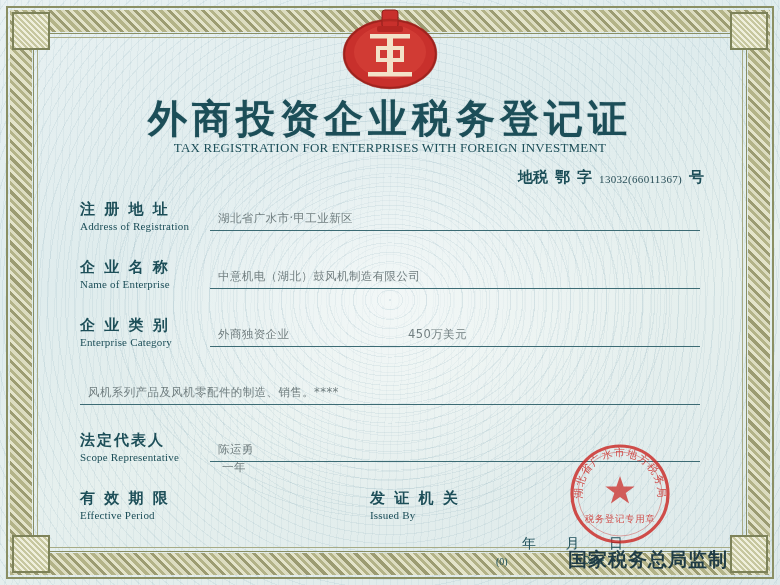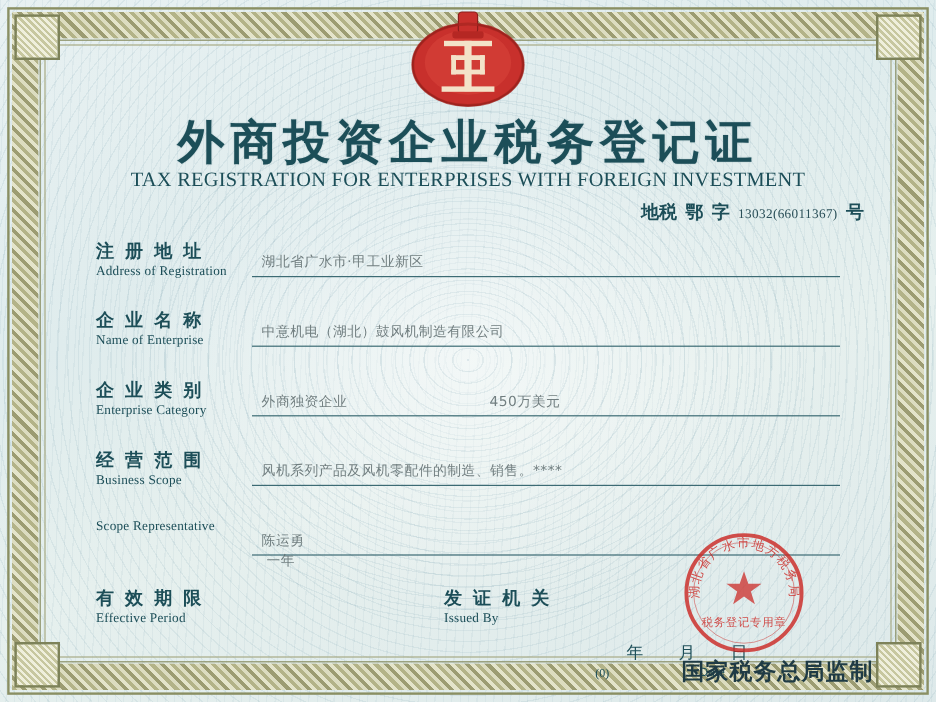--- a/index.html
+++ b/index.html
@@ -124,31 +124,31 @@
     color: #1c4e58;
     text-shadow: 0 0 1px rgba(28,78,88,0.5);
     z-index: 3;
   }
   .title-en {
     position: absolute;
     top: 140px;
     width: 100%;
     text-align: center;
     font-family: "Liberation Serif", serif;
-    font-size: 17px;
+    font-size: 13px;
     letter-spacing: 0.2px;
     color: #1c4e58;
     z-index: 3;
   }
 
   
   .serial {
     position: absolute;
     top: 168px;
-    right: 60px;
+    right: 76px;
     display: flex;
     align-items: flex-end;
     gap: 7px;
     color: #1c4e58;
     z-index: 3;
     font-family: "DejaVu Serif", serif;
   }
   .serial .lbl { font-size: 15px; font-weight: bold; }
   .serial .num {
     font-family: "Liberation Serif", serif;
@@ -356,31 +356,28 @@
       </div>
       <div class="value-line first">
         <span class="value-text">外商独资企业</span>
       </div>
       <div class="value-line">
         <span class="value-text">450万美元</span>
       </div>
     </div>
 
     <div class="row">
-      <div class="label-block">
-        <div class="label-cn">经 营 范 围</div>
-        <div class="label-en">Business Scope</div>
-      </div>
       <div class="value-line">
         <span class="value-text">风机系列产品及风机零配件的制造、销售。****</span>
       </div>
     </div>
 
     <div class="row">
       <div class="label-block">
+        <div class="label-cn">法定代表人</div>
         <div class="label-en">Scope Representative</div>
       </div>
       <div class="value-line">
         <span class="value-text">陈运勇</span>
       </div>
     </div>
 
     <div class="bottom-row">
       <div class="label-block">
         <div class="label-cn">有 效 期 限</div>

